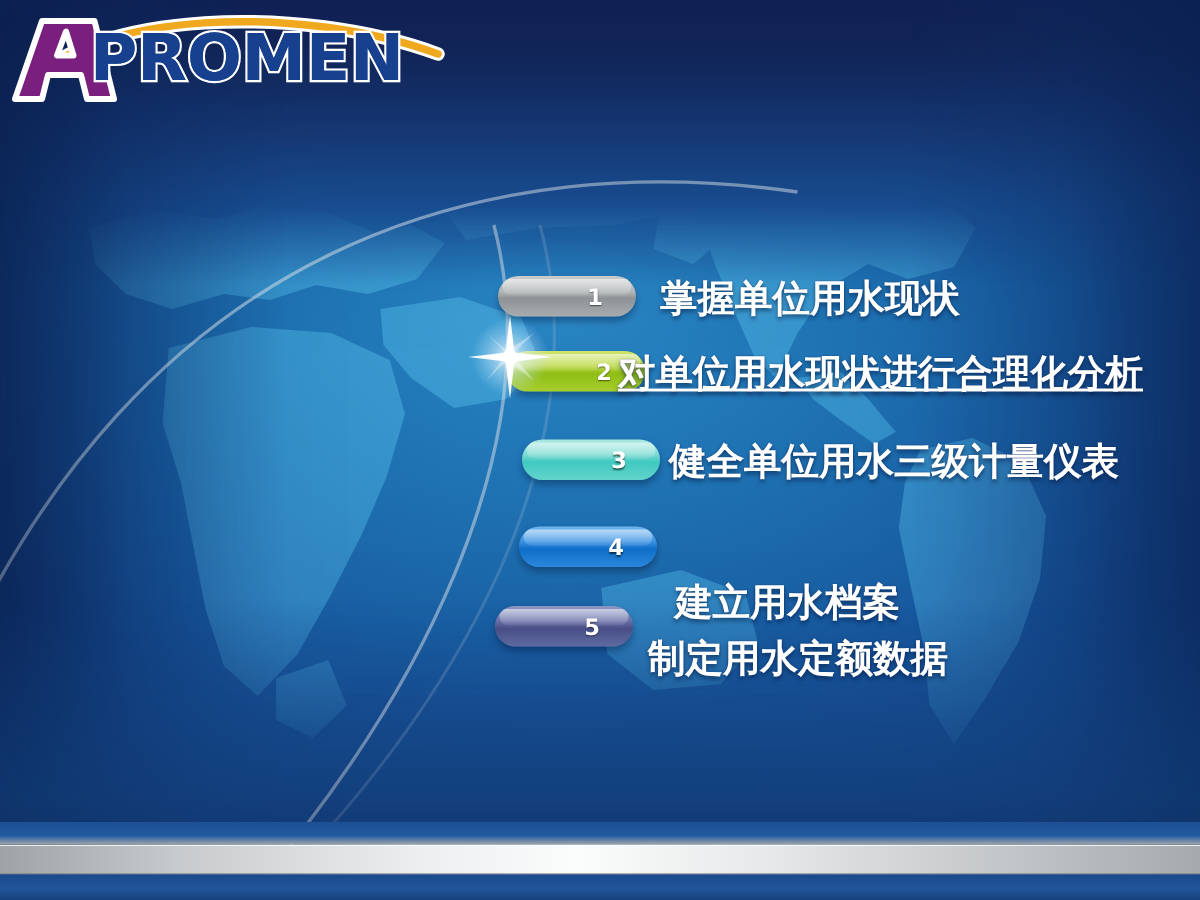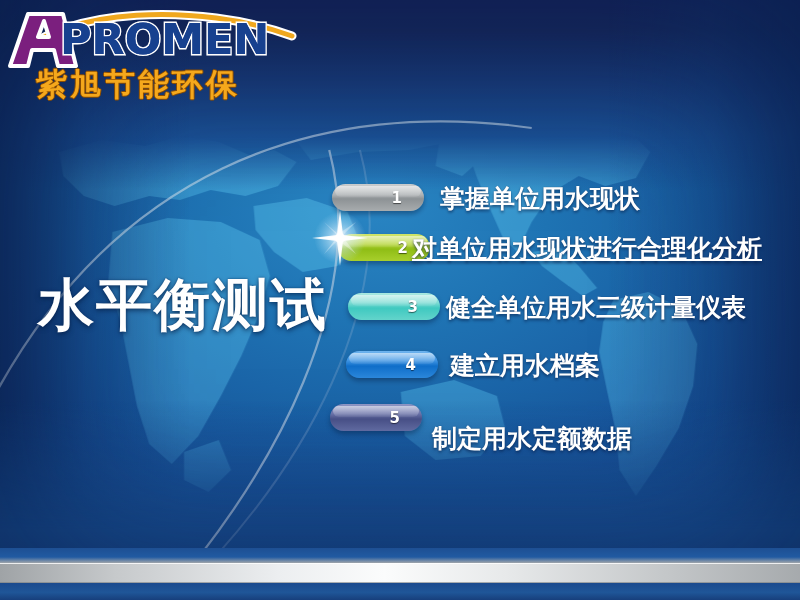--- a/index.html
+++ b/index.html
@@ -261,24 +261,22 @@
 
     <div class="logo-mark">
       <svg viewBox="0 0 70 60">
         <path d="M33 4 L55 4 L68 56 L50 56 L46 40 L24 40 L20 56 L2 56 L20 4 Z
                  M30 27 L41 27 L36 11 Z" fill="#7b1f7e" stroke="#ffffff" stroke-width="4" stroke-linejoin="round"></path>
       </svg>
     </div>
 
     <div class="logo-word">PROMEN</div>
     <div class="logo-word-fill">PROMEN</div>
-    <div class="logo-cn">紫旭节能环保</div>
-  </div>
-
-  <div class="main-title">水平衡测试</div>
+  </div>
+
 
   <div class="steps">
 
     <div class="step" style="left:332px; top:184px;">
       <div class="pill p1">
         <div class="gloss"></div>
         <div class="num">1</div>
       </div>
       <div class="step-label" style="left:108px;">掌握单位用水现状</div>
     </div>
@@ -297,21 +295,21 @@
         <div class="num">3</div>
       </div>
       <div class="step-label" style="left:98px;">健全单位用水三级计量仪表</div>
     </div>
 
     <div class="step" style="left:346px; top:351px;">
       <div class="pill p4">
         <div class="gloss"></div>
         <div class="num">4</div>
       </div>
-      <div class="step-label" style="left:104px;">建立用水档案</div>
+      <div class="step-label" style="left:104px;margin-top:36px;">建立用水档案</div>
     </div>
 
     <div class="step" style="left:330px; top:404px;">
       <div class="pill p5">
         <div class="gloss"></div>
         <div class="num">5</div>
       </div>
       <div class="step-label" style="left:102px;margin-top:20px;">制定用水定额数据</div>
     </div>
   </div>

